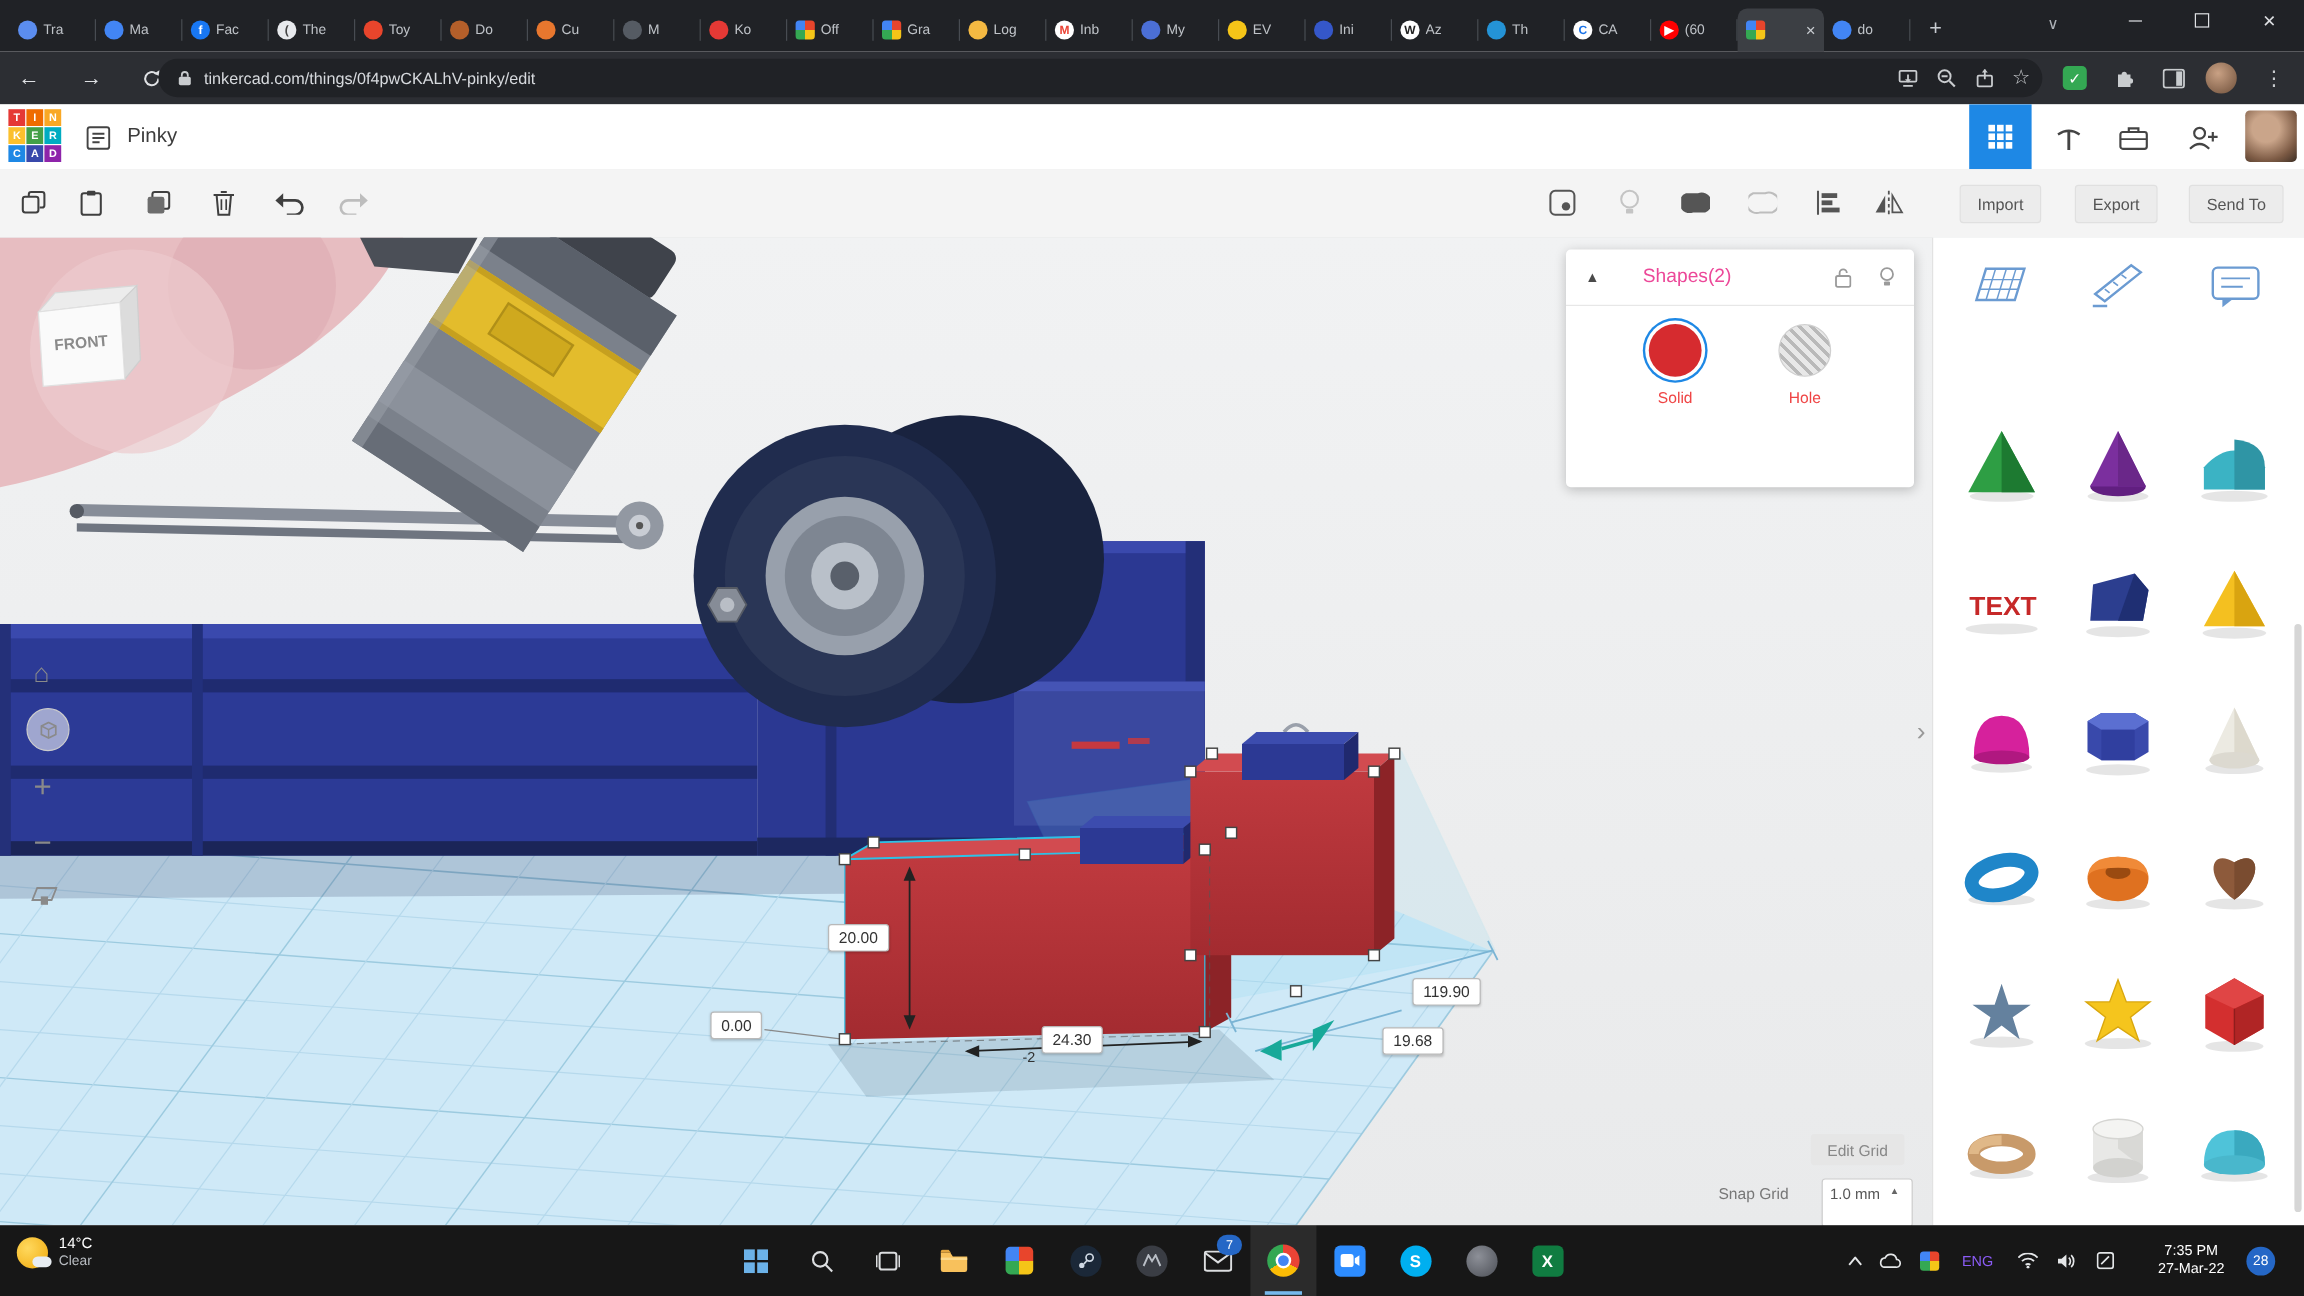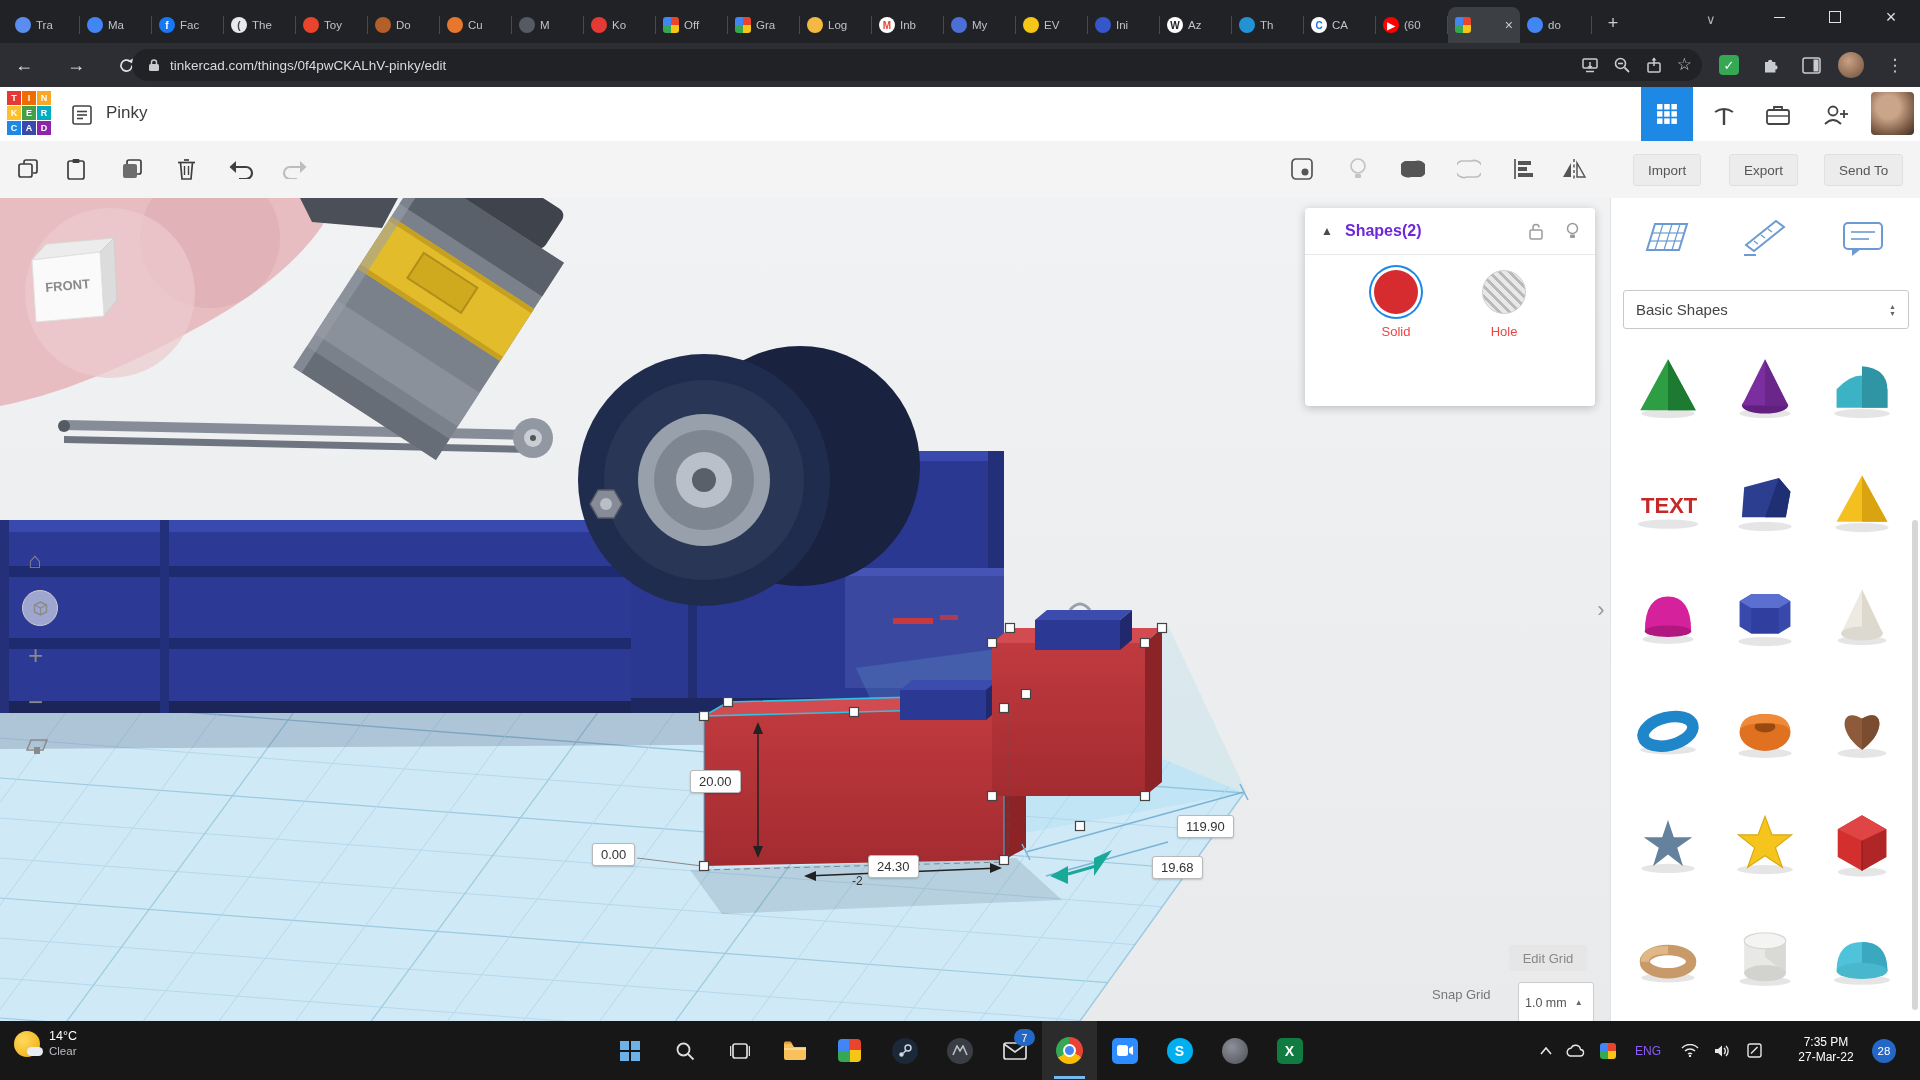--- a/index.html
+++ b/index.html
@@ -41,31 +41,31 @@
   #scene{position:absolute;left:0;top:0;}
   .dim-pill{position:absolute;background:#fff;border:1px solid #b9b9b9;border-radius:3px;font-size:13px;color:#333;padding:3px 8px;box-shadow:0 1px 2px rgba(0,0,0,.18);}
   #dim-minus{position:absolute;left:852px;top:676px;font-size:12px;color:#333;}
   .navcol{position:absolute;color:#8a8a8a;display:flex;align-items:center;justify-content:center;}
   #nav-orbit{left:22px;top:392px;width:34px;height:34px;border:1.5px solid #cccccc;border-radius:50%;background:rgba(255,255,255,.55);}
   
   #viewcube{position:absolute;left:24px;top:32px;width:104px;height:104px;}
   
   #shapes-panel{position:absolute;left:1305px;top:10px;width:290px;height:198px;background:#fff;border-radius:4px;box-shadow:0 2px 10px rgba(0,0,0,.22);}
   #sp-head{height:46px;border-bottom:1px solid #e7e7e7;display:flex;align-items:center;}
-  #sp-title{font-size:16px;color:#6d28d9;font-weight:700;margin-left:4px;flex:1;}
+  #sp-title{font-size:16px;color:#ec4899;font-weight:400;margin-left:28px;flex:1;}
   .sp-hic{width:26px;height:26px;display:flex;align-items:center;justify-content:center;margin-right:10px;color:#9a9a9a;}
   #sp-collapse{width:28px;height:28px;margin-left:8px;display:flex;align-items:center;justify-content:center;color:#4a4a4a;font-size:12px;}
   .sp-opt{position:absolute;top:62px;width:80px;text-align:center;font-size:13px;color:#ef4444;}
   .sp-circle{width:44px;height:44px;border-radius:50%;margin:0 auto 10px;}
   #solid-circle{background:#d62b2f;box-shadow:0 0 0 3px #fff,0 0 0 5px #1e88e5;}
   #hole-circle{background:repeating-linear-gradient(45deg,#e8e8e8 0 4px,#b9b9b9 4px 7px);border:1px solid #cfcfcf;box-sizing:border-box;}
   
   #edit-grid{position:absolute;left:1509px;top:747px;width:78px;height:26px;background:#e6e6e6;border-radius:3px;font-size:13px;color:#888;display:flex;align-items:center;justify-content:center;}
   #snap-label{position:absolute;left:1432px;top:789px;font-size:13px;color:#777;}
-  #snap-select{position:absolute;left:1518px;top:784px;width:76px;height:41px;background:#fff;border:1px solid #ccc;border-radius:3px;font-size:12.5px;color:#555;display:flex;align-items:center;padding:16px 6px;box-sizing:border-box;gap:8px;}
+  #snap-select{position:absolute;left:1518px;top:784px;width:76px;height:41px;background:#fff;border:1px solid #ccc;border-radius:3px;font-size:12.5px;color:#555;display:flex;padding:5px 6px;box-sizing:border-box;gap:8px;}
   #side-collapse{position:absolute;left:1592px;top:394px;width:18px;height:36px;display:flex;align-items:center;justify-content:center;color:#999;font-size:22px;}
   
   #sidebar{position:absolute;left:1610px;top:198px;width:310px;height:823px;background:#fff;border-left:1px solid #e2e2e2;box-sizing:border-box;}
   .side-top-ic{position:absolute;top:16px;width:52px;height:48px;display:flex;align-items:center;justify-content:center;}
   #cat-select{position:absolute;left:12px;top:92px;width:286px;height:39px;border:1px solid #c9c9c9;border-radius:3px;display:flex;align-items:center;padding:0 12px;box-sizing:border-box;font-size:15px;color:#444;background:#fff;}
   #cat-caret{margin-left:auto;display:flex;flex-direction:column;font-size:7px;line-height:7px;color:#666;}
   #shape-grid{position:absolute;left:8px;top:132px;width:291px;display:grid;grid-template-columns:repeat(3,97px);grid-auto-rows:114px;}
   .shape-cell{display:flex;align-items:center;justify-content:center;}
   .shape-glyph{width:74px;height:74px;}
   #side-scroll{position:absolute;right:2px;top:322px;width:6px;height:490px;background:#d6d6d6;border-radius:3px;}
@@ -853,27 +853,20 @@
       </svg>
   </div>
   <div class="side-top-ic" style="left:226px">
     <svg width="42" height="38" viewBox="0 0 42 38">
         <rect x="2" y="4" width="38" height="26" rx="4" stroke="#6b9bd2" fill="none" stroke-width="2"></rect>
         <polygon points="10,30 10,37 19,30" fill="#6b9bd2"></polygon>
         <line x1="9" y1="13" x2="33" y2="13" stroke="#6b9bd2" stroke-width="1.6"></line>
         <line x1="9" y1="20" x2="27" y2="20" stroke="#6b9bd2" stroke-width="1.6"></line>
       </svg>
   </div>
-  <div id="cat-select">
-    <span>Basic Shapes</span>
-    <span id="cat-caret">
-        <span>▲</span>
-        <span>▼</span>
-      </span>
-  </div>
   <div id="shape-grid">
 
       <div class="shape-cell">
         <svg class="shape-glyph" viewBox="0 0 64 64">
           <use href="#g-pyramid"></use>
         </svg>
       </div>
 
       <div class="shape-cell">
         <svg class="shape-glyph" viewBox="0 0 64 64">

